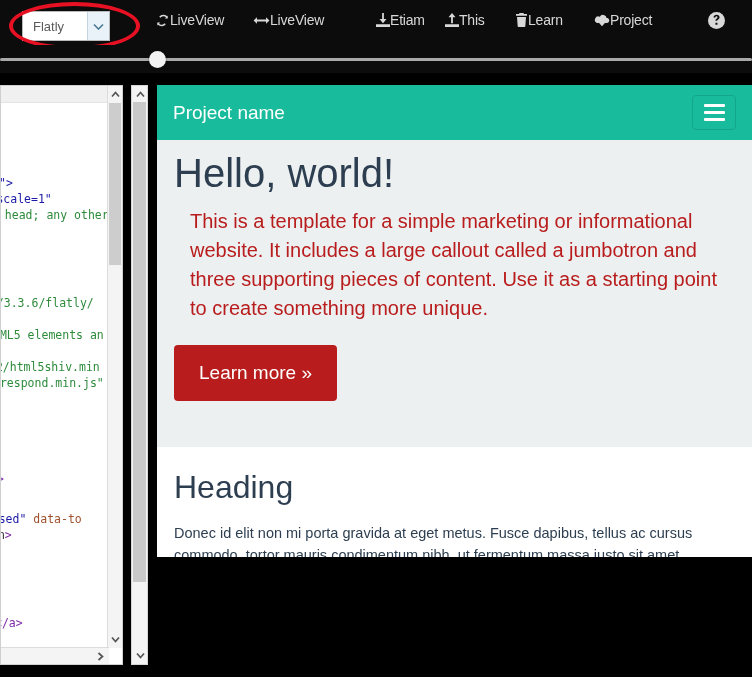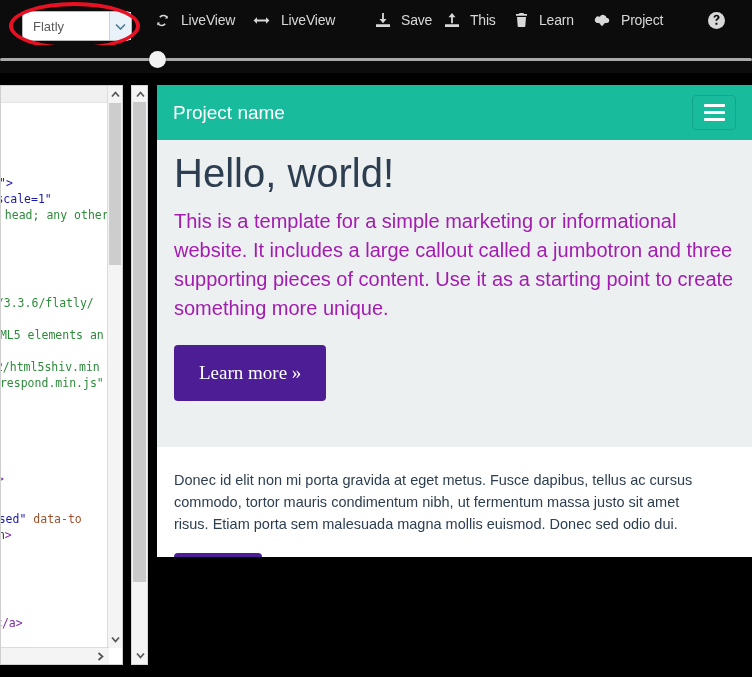--- a/index.html
+++ b/index.html
@@ -22,25 +22,25 @@
     width: 752px;
     height: 45px;
     background: #0c0c0c;
     display: flex;
     align-items: center;
   }
   .theme-select-wrap {
     position: absolute;
     left: 22px;
     top: 11px;
-    width: 110px;
+    width: 88px;
     height: 30px;
     background: #ffffff;
     border: 1px solid #b9b9b9;
-    border-radius: 6px;
+    border-radius: 0;
     box-sizing: border-box;
     display: flex;
     align-items: center;
     cursor: pointer;
   }
   .theme-select-label {
     font-size: 13px;
     color: #5a5a5a;
     padding-left: 10px;
     flex: 1;
@@ -67,21 +67,21 @@
     height: 48px;
     border: 4px solid #e81123;
     border-radius: 50%;
     box-sizing: border-box;
     pointer-events: none;
   }
 
   .tb-btn {
     display: inline-flex;
     align-items: center;
-    gap: 11px;
+    gap: 0;
     color: #d8d8d8;
     font-size: 14px;
     cursor: pointer;
     position: absolute;
     top: 12px;
     white-space: nowrap;
     font-family: "Liberation Sans", sans-serif;
   }
   .tb-btn svg { display:block; fill: #d8d8d8; }
   .tb-btn .lbl { letter-spacing: -0.2px; }
@@ -282,34 +282,34 @@
   #jumbo-title {
     font-size: 40px;
     color: #2c3e50;
     margin: 0 0 12px 0;
     font-weight: normal;
     line-height: 1.1;
     font-family: "Liberation Sans", sans-serif;
   }
   #jumbo-text {
     font-size: 20px;
-    color: #a21caf;
+    color: #b91c1c;
     line-height: 1.45;
-    margin: 0 0 22px 0;
+    margin: 0 0 22px 16px;
     max-width: 560px;
     font-family: "Liberation Sans", sans-serif;
   }
   .btn-primary {
     display: inline-block;
-    background: #4c1d95;
+    background: #b91c1c;
     color: #ffffff;
     border: none;
     border-radius: 4px;
     cursor: pointer;
-    font-family: Liberation Serif, serif;
+    font-family: Liberation Sans, sans-serif;
   }
   #learn-more-btn {
     font-size: 19px;
     padding: 17px 25px;
   }
 
   #content-section {
     background: #ffffff;
     padding: 22px 17px 0 17px;
   }
@@ -366,21 +366,21 @@
     </span>
     <span class="lbl">LiveView</span>
   </div>
 
   <div class="tb-btn" style="left:376px">
     <span>
       <svg width="14" height="14" viewBox="0 0 14 14">
           <path d="M6.1 0h1.8v6h2.6L7 10.2 3.5 6h2.6zM0 11.2h14V14H0z"></path>
         </svg>
     </span>
-    <span class="lbl">Save</span>
+    <span class="lbl">Etiam</span>
   </div>
 
   <div class="tb-btn" style="left:445px">
     <span>
       <svg width="14" height="14" viewBox="0 0 14 14">
           <path d="M7 0l3.5 4.2H7.9v6H6.1v-6H3.5zM0 11.2h14V14H0z"></path>
         </svg>
     </span>
     <span class="lbl">This</span>
   </div>
@@ -473,18 +473,19 @@
       </div>
     </div>
 
     <div id="jumbotron">
       <h1 id="jumbo-title">Hello, world!</h1>
       <p id="jumbo-text">This is a template for a simple marketing or informational website. It includes a large callout called a jumbotron and three supporting pieces of content. Use it as a starting point to create something more unique.</p>
       <button id="learn-more-btn" class="btn-primary">Learn more »</button>
     </div>
 
     <div id="content-section">
+      <h2 id="section-heading">Heading</h2>
       <p id="section-text">Donec id elit non mi porta gravida at eget metus. Fusce dapibus, tellus ac cursus commodo, tortor mauris condimentum nibh, ut fermentum massa justo sit amet risus. Etiam porta sem malesuada magna mollis euismod. Donec sed odio dui.</p>
       <button id="view-details-btn" class="btn-primary">View details »</button>
     </div>
 
   </div>
 </div>
 
 </body></html>

